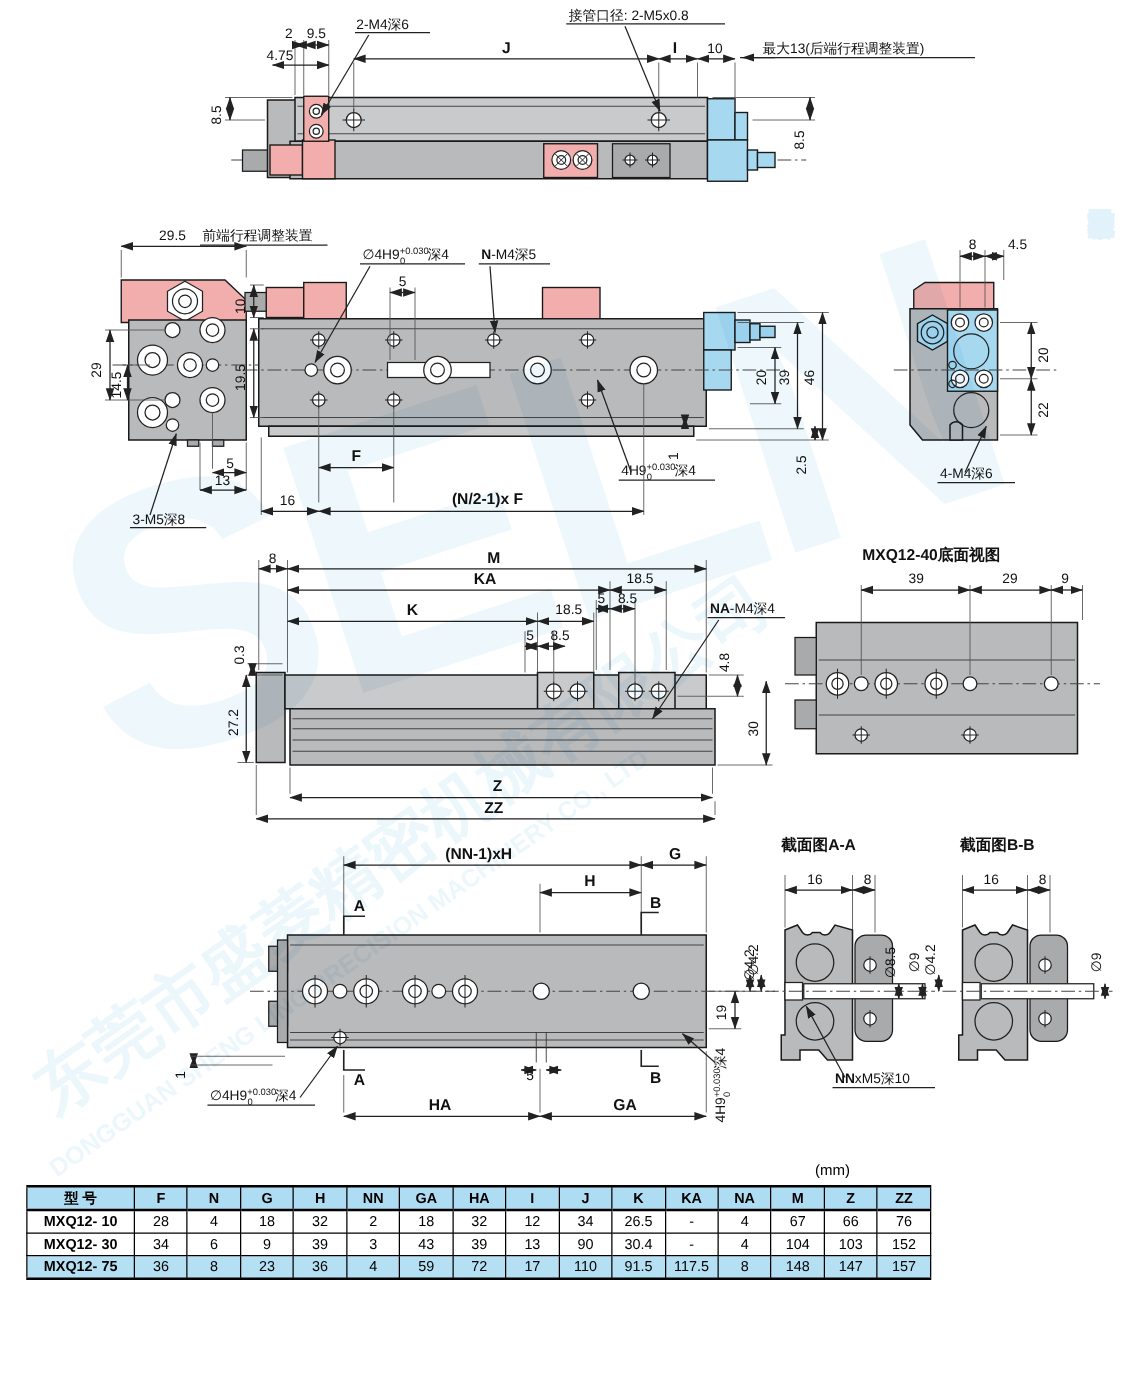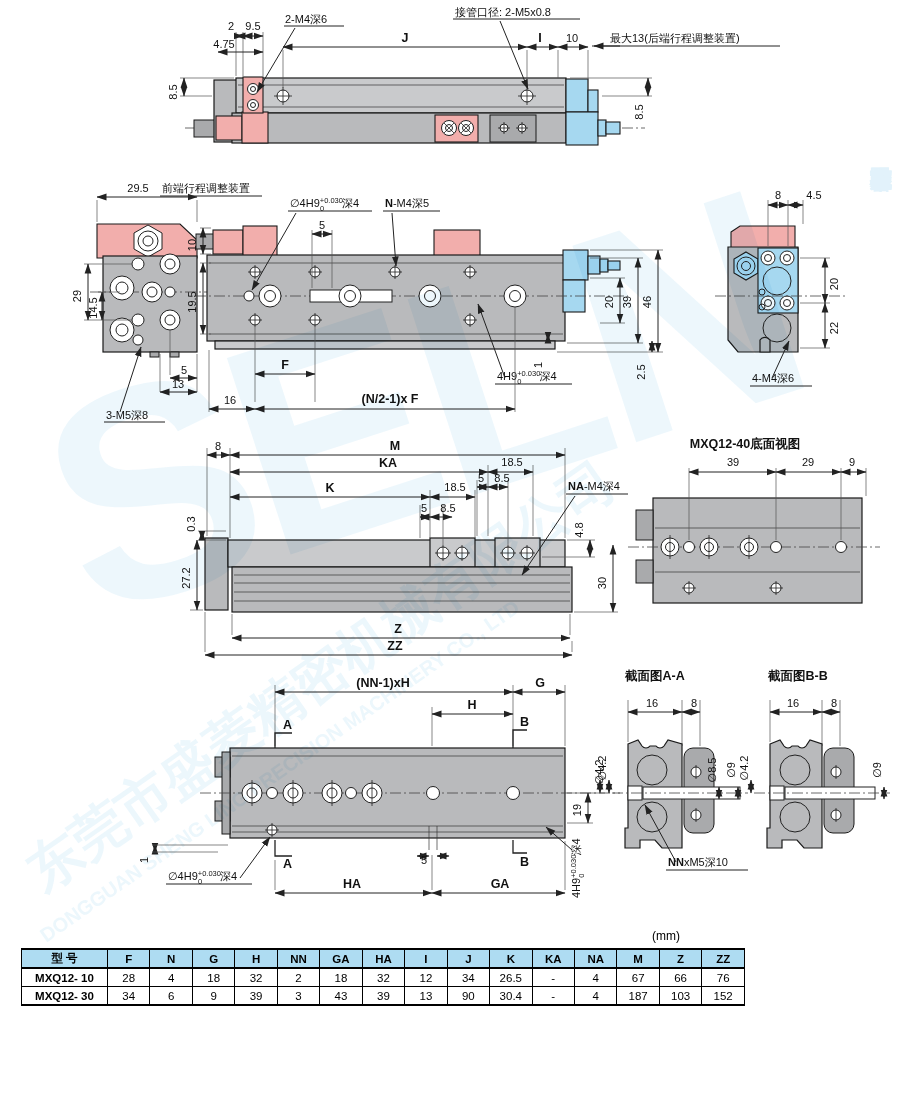--- a/index.html
+++ b/index.html
@@ -662,20 +662,38 @@
           <td>9</td>
           <td>39</td>
           <td>3</td>
           <td>43</td>
           <td>39</td>
           <td>13</td>
           <td>90</td>
           <td>30.4</td>
           <td>-</td>
           <td>4</td>
-          <td>187</td>
+          <td>104</td>
           <td>103</td>
           <td>152</td>
         </tr>
+        <tr class="hl">
+          <td class="model">MXQ12- 75</td>
+          <td>36</td>
+          <td>8</td>
+          <td>23</td>
+          <td>36</td>
+          <td>4</td>
+          <td>59</td>
+          <td>72</td>
+          <td>17</td>
+          <td>110</td>
+          <td>91.5</td>
+          <td>117.5</td>
+          <td>8</td>
+          <td>148</td>
+          <td>147</td>
+          <td>157</td>
+        </tr>
       </tbody>
   </table>
 
 </div>
 
 </body></html>

